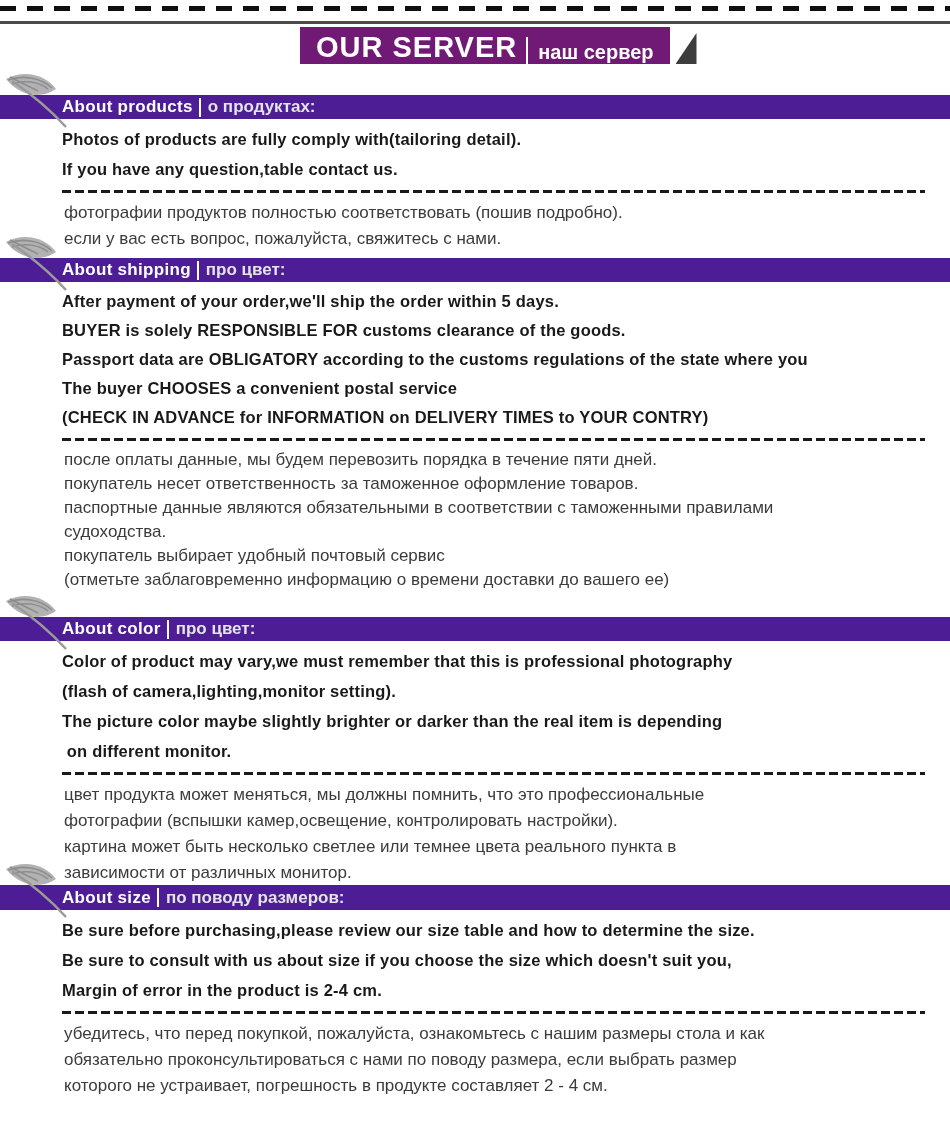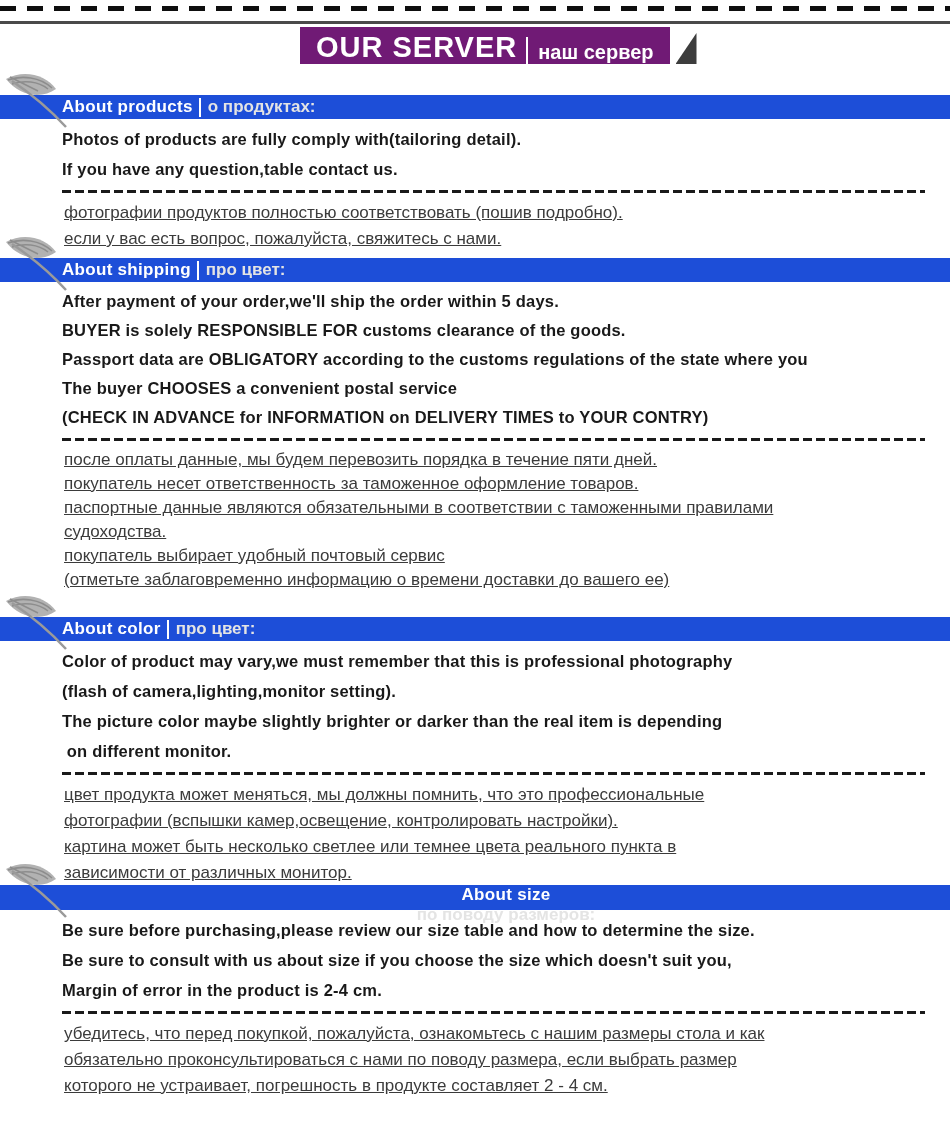--- a/index.html
+++ b/index.html
@@ -29,42 +29,42 @@
     position:absolute;right:-27px;bottom:0;width:21px;height:31px;background:#3d3d3d;
     clip-path:polygon(100% 0,100% 100%,0 100%);
   }
   
   .section{position:absolute;left:0;width:950px;}
   .s-products{top:95px;}
   .s-shipping{top:258px;}
   .s-color{top:617px;}
   .s-size{top:885px;}
   .bar{
-    position:relative;height:24px;background:#1d4ed8;
+    position:relative;height:24px;background:#4c1d95;
     display:flex;align-items:center;padding-left:62px;box-sizing:border-box;
   }
   .bar-title-en{color:#ffffff;font-size:17px;font-weight:700;letter-spacing:.3px;white-space:nowrap;}
   .bar-divider{width:2px;height:19px;background:#ffffff;margin:0 7px 0 6px;}
   .bar-title-ru{color:#e4e4e4;font-size:17px;font-weight:700;white-space:nowrap;}
   .feather{position:absolute;left:-2px;top:-24px;width:96px;height:64px;pointer-events:none;}
   .en-block{padding:5px 20px 1px 62px;}
   .line{white-space:pre-wrap;}
   .line.en{
     color:#191919;font-size:16.5px;font-weight:700;letter-spacing:.2px;line-height:30px;
   }
   .sep{
     height:3px;margin:5px 25px 7px 62px;
     background:repeating-linear-gradient(90deg,#1a1a1a 0 9px,transparent 9px 13px);
   }
   .ru-block{padding:0 20px 0 64px;}
-  .line.ru{color:#3b3b3b;font-size:17px;font-weight:400;line-height:26px;text-decoration:underline;}
+  .line.ru{color:#3b3b3b;font-size:17px;font-weight:400;line-height:26px;}
   
   .s-shipping .line.en{line-height:29px;}
   .s-shipping .line.ru{line-height:24px;}
-  .s-size .bar{height:25px;flex-direction:column;}
+  .s-size .bar{height:25px;}
 </style>
 </head>
 <body>
 
 <div class="top-dashed"></div>
 <div class="top-solid"></div>
 
 <div class="banner">
   <span class="banner-title-en">OUR SERVER</span>
   <span class="banner-divider"></span>

